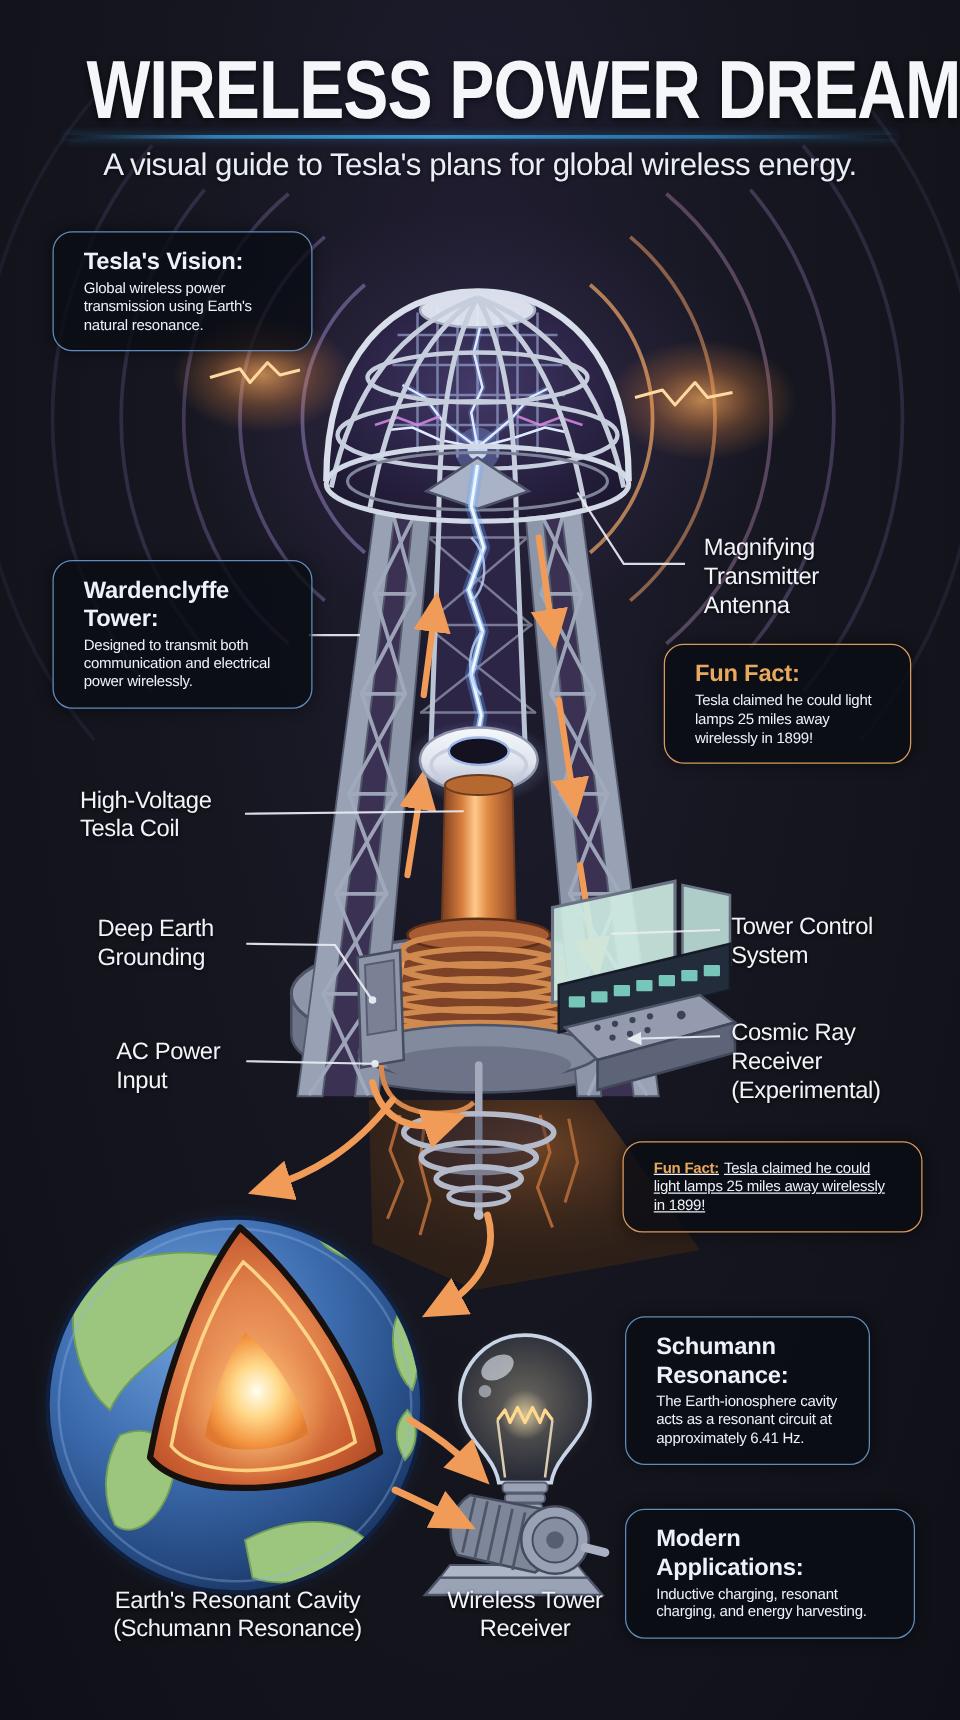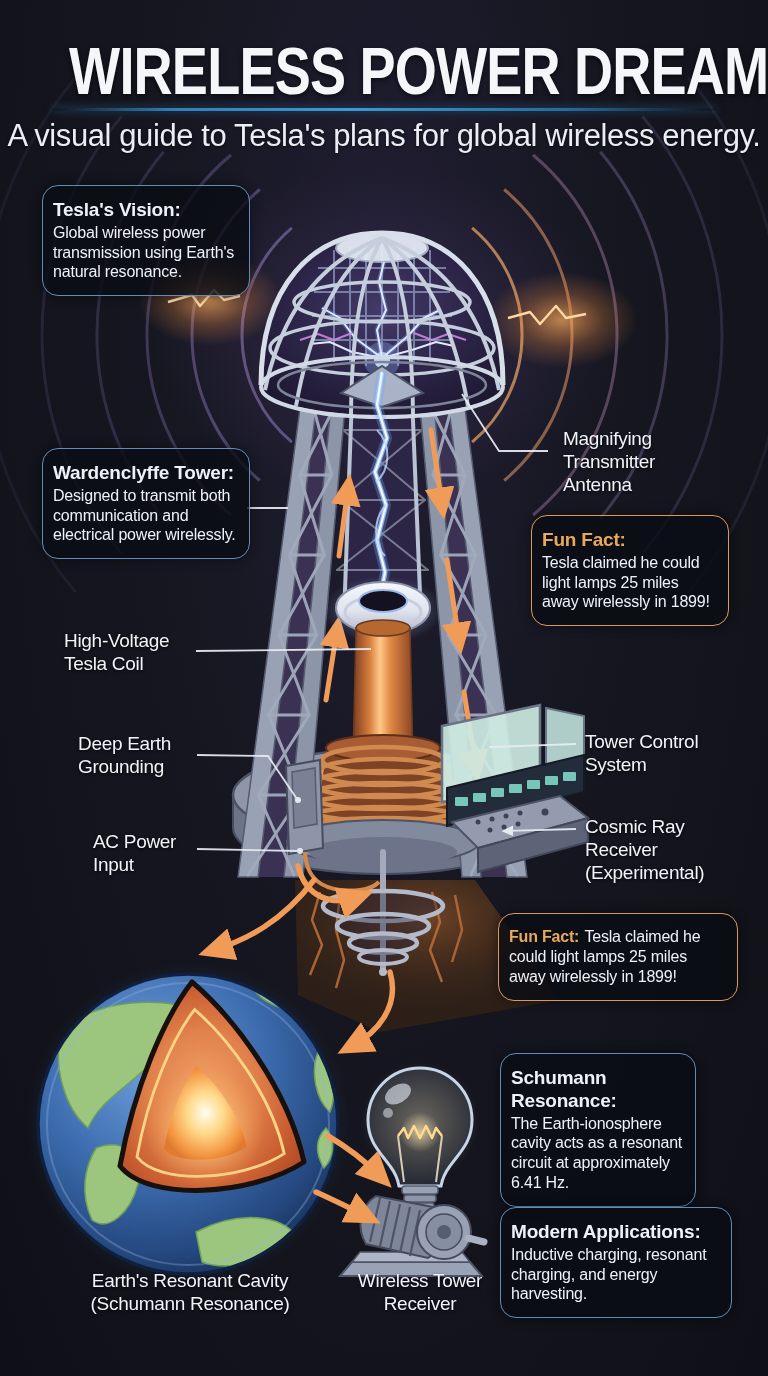--- a/index.html
+++ b/index.html
@@ -8,35 +8,35 @@
     font-family:"Liberation Sans", sans-serif;color:#eef1f7;}
   .art{position:absolute;inset:0;}
   
   .hdr{position:absolute;left:0;top:0;width:768px;text-align:center;}
   .title{margin:0;position:absolute;top:40px;left:0;width:768px;font-size:66px;line-height:62px;
     font-weight:700;letter-spacing:-1px;color:#f4f6fa;transform:scaleX(.82);transform-origin:50% 50%;
     text-shadow:0 2px 6px rgba(0,0,0,.6);white-space:nowrap;}
   .divider{position:absolute;top:108px;left:52px;width:664px;height:3px;border-radius:2px;
     background:linear-gradient(90deg, rgba(40,110,160,0) 0%, #2f7fb8 18%, #3b9bd4 45%, #246a9c 78%, rgba(40,110,160,0) 100%);
     box-shadow:0 0 8px rgba(60,150,210,.5);}
-  .sub{position:absolute;top:118px;left:0;width:768px;font-size:31px;letter-spacing:-.4px;
+  .sub{position:absolute;top:118px;left:0;width:768px;font-size:25px;letter-spacing:-.4px;
     color:#e9edf4;white-space:nowrap;text-shadow:0 1px 3px rgba(0,0,0,.6);}
   
   .co{position:absolute;box-sizing:border-box;border-radius:16px;border:1.6px solid var(--accentBlue);
-    background:rgba(10,13,20,.8);padding:13px 10px;box-shadow:0 0 12px rgba(0,0,0,.45);}
+    background:rgba(10,13,20,.8);padding:13px 24px;box-shadow:0 0 12px rgba(0,0,0,.45);}
   .co.orange{border-color:var(--accentOrange);}
   .co-t{font-weight:700;font-size:19px;line-height:1.2;letter-spacing:-.2px;}
-  .co-b{font-size:16px;line-height:1.24;letter-spacing:-.2px;color:#eef1f7;margin-top:1px;}
+  .co-b{font-size:12px;line-height:1.24;letter-spacing:-.2px;color:#eef1f7;margin-top:1px;}
   .co .accent{color:var(--orangeText);font-weight:700;}
   .co .inline-body{margin-left:.33em;font-weight:400;color:#eef1f7;}
   #co-vision{left:42px;top:185px;width:208px;}
   #co-ward{left:42px;top:448px;width:208px;}
   #co-fun1{left:531px;top:515px;width:198px;}
   #co-fun2{left:498px;top:913px;width:240px;font-size:18.5px;}
-  #co-fun2 .co-b-inline{font-size:16px;line-height:1.26;letter-spacing:-.2px;}
+  #co-fun2 .co-b-inline{font-size:12px;line-height:1.26;letter-spacing:-.2px;text-decoration:underline;}
   #co-schu{left:500px;top:1053px;width:196px;}
   #co-modern{left:500px;top:1207px;width:232px;}
   
   .lbl{position:absolute;font-size:19px;line-height:1.2;letter-spacing:-.3px;color:#f0f3f8;
     text-shadow:0 1px 3px rgba(0,0,0,.7);}
   .lbl.r{}
   .lbl.c{text-align:center;}
   #lbl-antenna{left:563px;top:428px;width:150px;}
   #lbl-coil{left:64px;top:630px;width:126px;}
   #lbl-ground{left:78px;top:733px;width:112px;}

